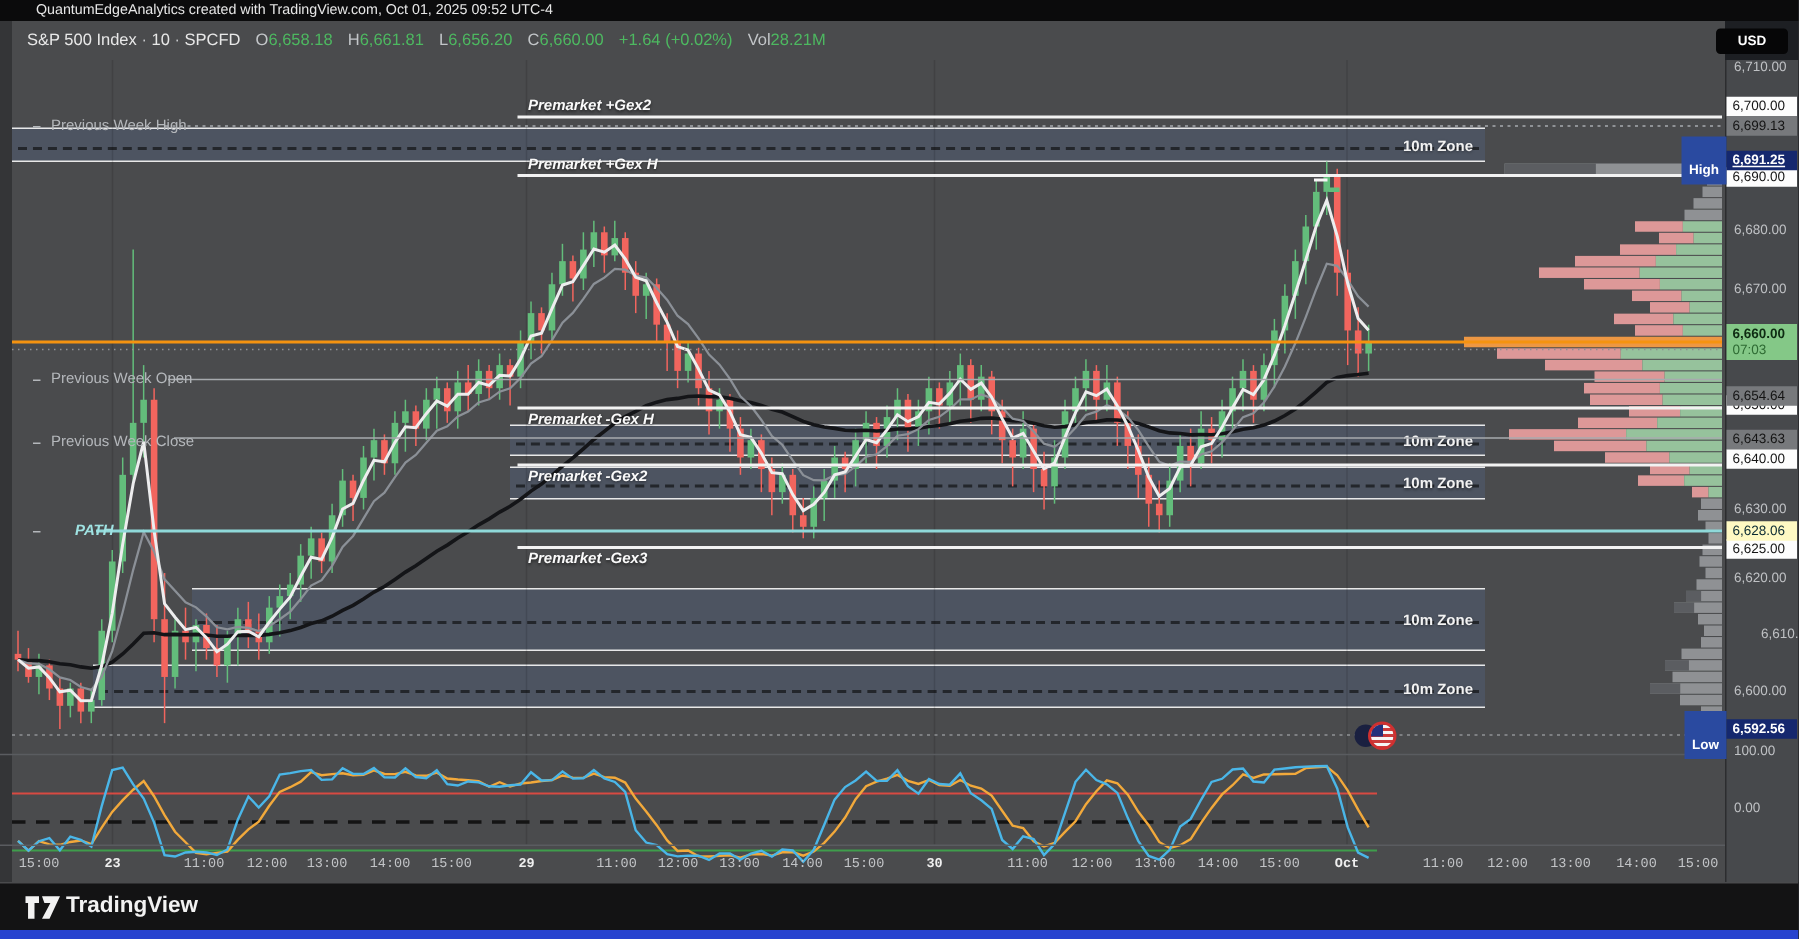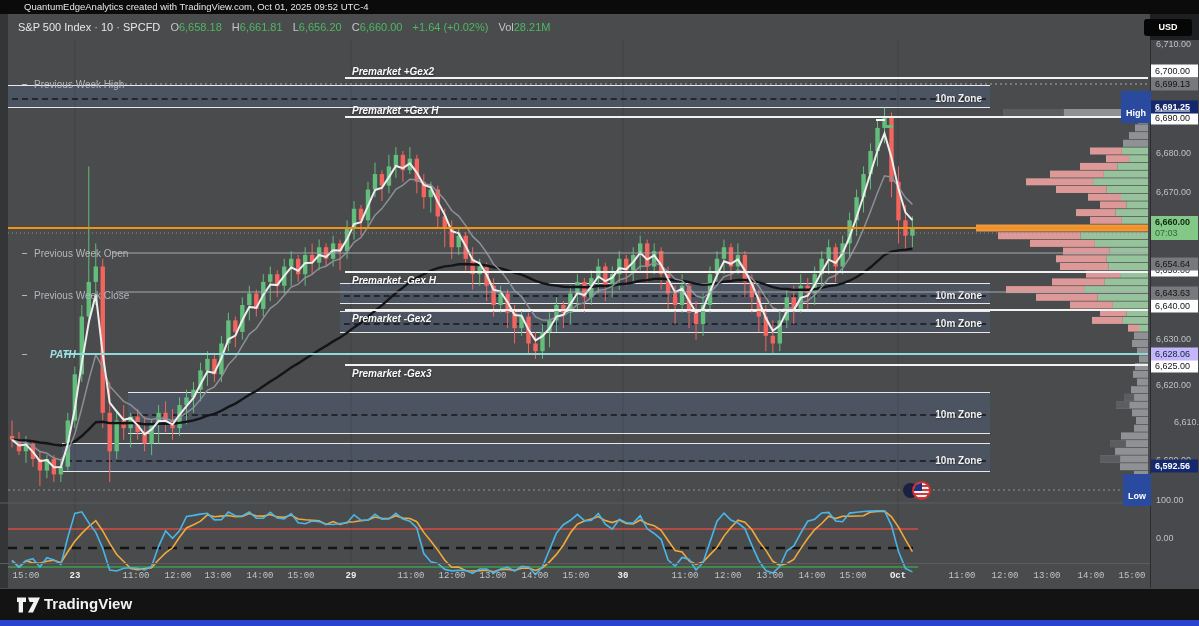--- a/index.html
+++ b/index.html
@@ -26,21 +26,21 @@
     border-left:1px solid #2c2d2f; z-index:6; }
   .axis-corner { position:absolute; left:1150px; top:14px; width:49px; height:26px; background:#1d1f23; z-index:7; }
   .usd-btn { position:absolute; left:1144px; top:19px; width:48px; height:17px; background:#060607;
     color:#fff; font-size:9px; font-weight:bold; text-align:center; line-height:17px; border-radius:3px; z-index:8; }
   .tick { position:absolute; width:49px; text-align:left; padding-left:5px; font-size:9px; color:#bfc1c4;
     transform:translateY(-50%); z-index:7; }
   .plabel { position:absolute; left:1151px; width:47px; font-size:9px; text-align:left; padding-left:4px;
     height:13px; line-height:13px; transform:translateY(-50%); z-index:8; }
   .plabel.white { background:#fdfdfd; color:#151515; }
   .plabel.gray { background:#77797c; color:#141414; }
-  .plabel.cyan { background:#c4b5fd; color:#0a2a33; }
+  .plabel.cyan { background:#fef9c3; color:#0a2a33; }
   .hl-tag { position:absolute; height:13px; line-height:13px; font-size:9px; font-weight:bold; color:#fff;
     background:#2a4aa0; padding:16px 5px; transform:translateY(-50%); z-index:8; }
   .hl-price { position:absolute; left:1151px; width:47px; height:13px; line-height:13px; font-size:9px; font-weight:bold;
     color:#fff; background:#15286e; padding-left:4px; transform:translateY(-50%); z-index:8; }
   .cur-label { position:absolute; left:1151px; width:47px; height:24px; background:#84c887; z-index:8;
     transform:translateY(-50%); font-size:9px; padding-left:4px; }
   .cur-label .p { color:#0e2b12; font-weight:bold; line-height:12px; }
   .cur-label .t { color:#2e6b33; line-height:11px; }
 
   
@@ -567,18 +567,18 @@
     <div class="plabel white" style="top: 270px;">6,650.00</div>
     <div class="plabel white" style="top: 306px;">6,640.00</div>
     <div class="plabel white" style="top: 366px;">6,625.00</div>
     <div class="plabel gray" style="top: 84px;">6,699.13</div>
     <div class="plabel gray" style="top: 264px;">6,654.64</div>
     <div class="plabel gray" style="top: 293px;">6,643.63</div>
     <div class="plabel cyan" style="top: 354px;">6,628.06</div>
     <div class="hl-tag" style="left: 1121px; top: 107px;">High</div>
     <div class="hl-price" style="top: 107px; text-decoration: underline;">6,691.25</div>
     <div class="hl-tag" style="left: 1123px; top: 490px;">Low</div>
-    <div class="hl-price" style="top: 466px;">6,592.56</div>
+    <div class="hl-price" style="top: 486px;">6,592.56</div>
     <div class="cur-label" style="top: 228px;">
       <div class="p">6,660.00</div>
       <div class="t">07:03</div>
     </div>
   </div>
 
 </body></html>

